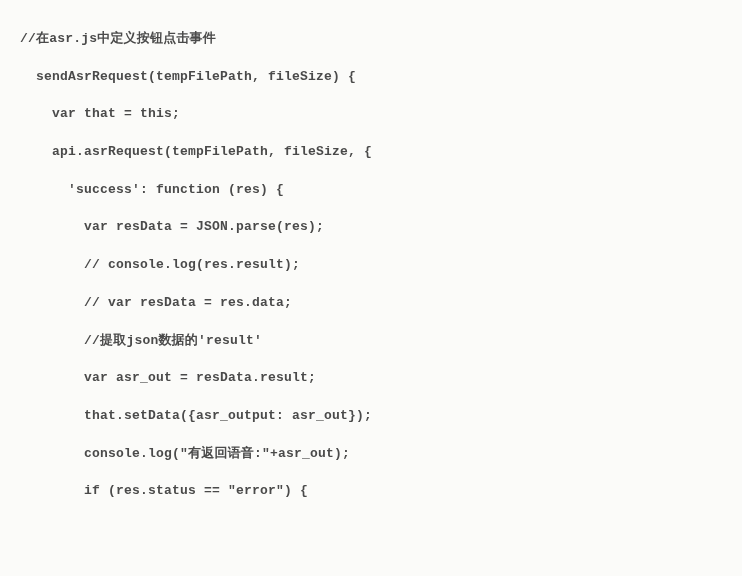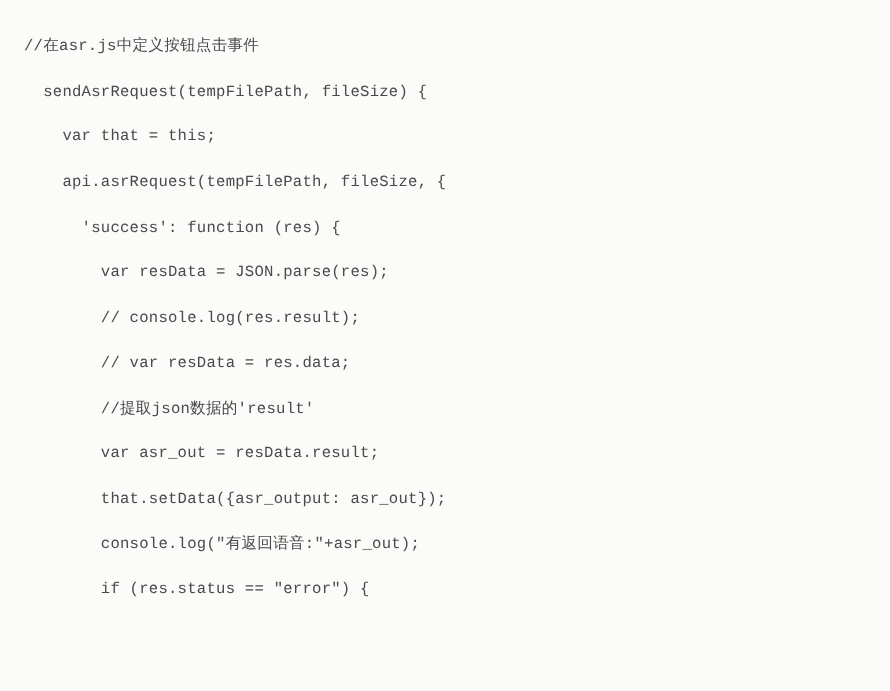--- a/index.html
+++ b/index.html
@@ -13,20 +13,21 @@
       font-size: 13px;
       color: #4a4a4a;
       padding: 20px;
       width: 742px;
       height: 576px;
       line-height: 2.9;
       letter-spacing: 0.2px;
     }
     .code-block {
       white-space: pre;
+      font-weight: bold;
     }
     .line {
       display: block;
     }
   </style>
 </head>
 <body>
 
 <div class="code-block"><span class="line">//在asr.js中定义按钮点击事件</span><span class="line"></span><span class="line"></span><span class="line">  sendAsrRequest(tempFilePath, fileSize) {</span><span class="line"></span><span class="line">    var that = this;</span><span class="line"></span><span class="line">    api.asrRequest(tempFilePath, fileSize, {</span><span class="line"></span><span class="line">      'success': function (res) {</span><span class="line"></span><span class="line">        var resData = JSON.parse(res);</span><span class="line"></span><span class="line">        // console.log(res.result);</span><span class="line"></span><span class="line">        // var resData = res.data;</span><span class="line"></span><span class="line">        //提取json数据的'result'</span><span class="line"></span><span class="line">        var asr_out = resData.result;</span><span class="line"></span><span class="line">        that.setData({asr_output: asr_out});</span><span class="line"></span><span class="line">        console.log("有返回语音:"+asr_out);</span><span class="line"></span><span class="line">        if (res.status == "error") {</span></div>
 

